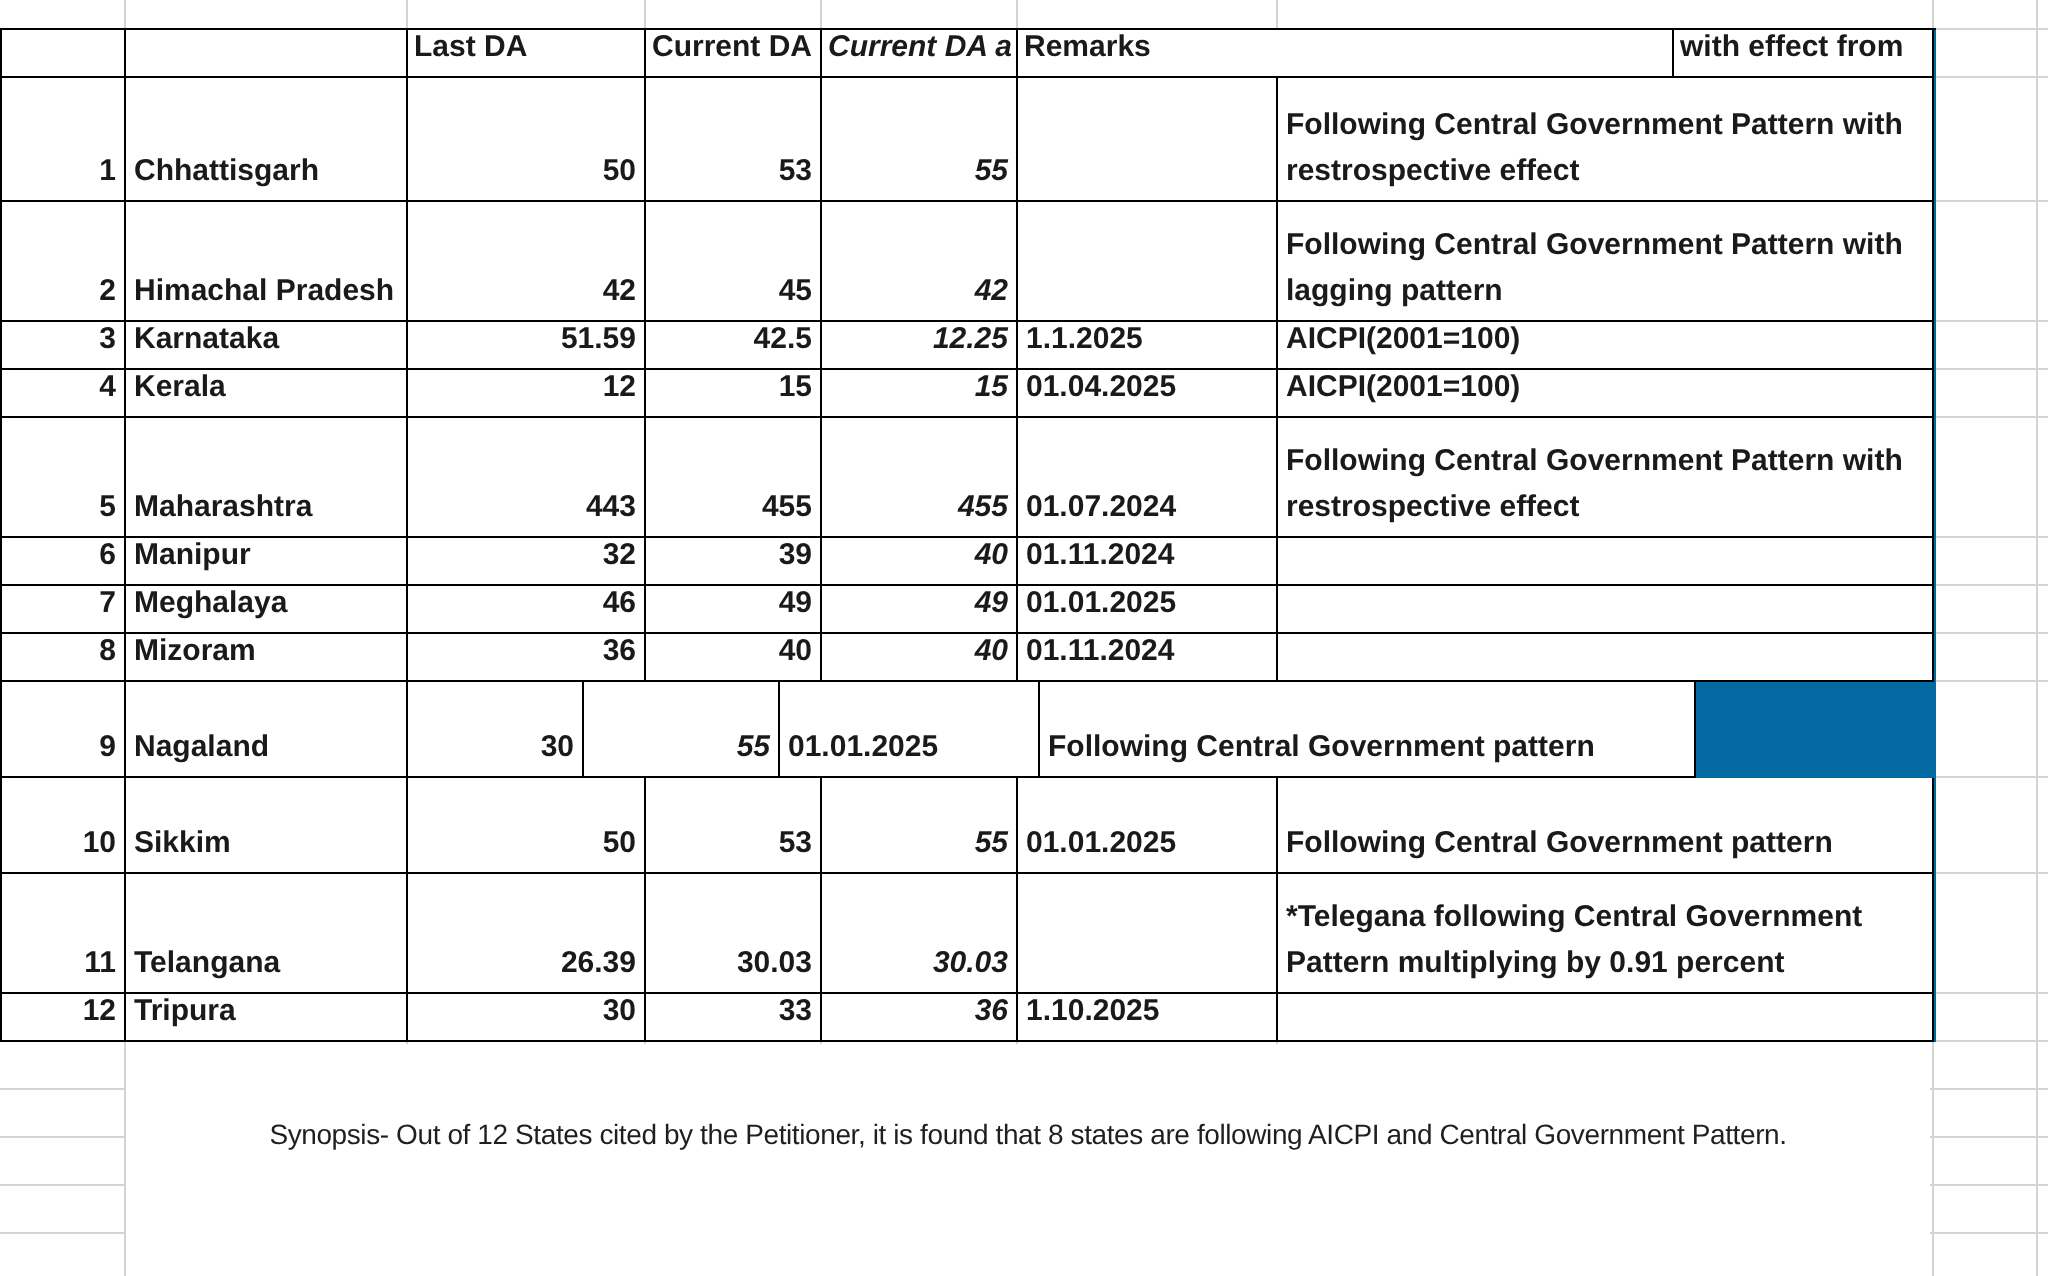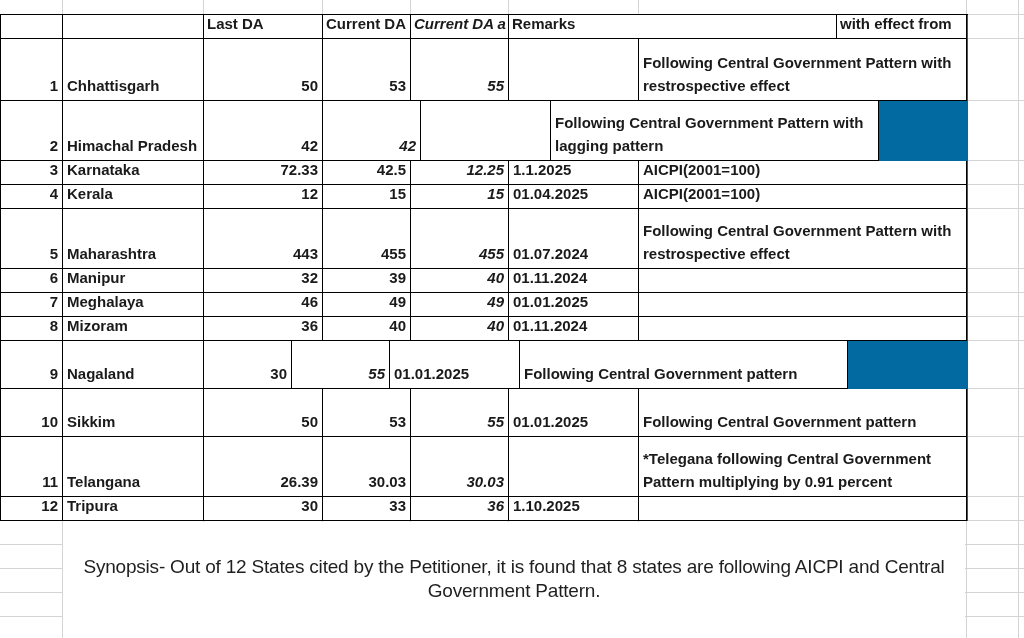--- a/index.html
+++ b/index.html
@@ -47,21 +47,21 @@
   
   .synopsis{
     position:absolute;left:63px;top:522px;width:902px;height:116px;
     background:#ffffff;
     display:flex;justify-content:center;
     padding-top:33px;box-sizing:border-box;
   }
   .syn-text{
     max-width:908px;
     text-align:center;
-    font-size:19px;font-weight:400;
+    font-size:14px;font-weight:400;
     letter-spacing:-0.2px;
     line-height:24px;
     color:#1f1f1f;
   }
 </style>
 </head>
 <body>
 
 <div class="canvas">
 
@@ -111,28 +111,29 @@
           <div class="cell col-c num">50</div>
           <div class="cell col-d num">53</div>
           <div class="cell col-e num">55</div>
           <div class="cell col-f text"></div>
           <div class="cell col-g text">Following Central Government Pattern with restrospective effect</div>
         </div>
         <div class="trow" style="height: 60px;">
           <div class="cell col-a num">2</div>
           <div class="cell col-b text">Himachal Pradesh</div>
           <div class="cell col-c num">42</div>
+          <div class="cell col-d num">45</div>
           <div class="cell col-e num">42</div>
           <div class="cell col-f text"></div>
           <div class="cell col-g text">Following Central Government Pattern with lagging pattern</div>
         </div>
         <div class="trow" style="height: 24px;">
           <div class="cell col-a num">3</div>
           <div class="cell col-b text">Karnataka</div>
-          <div class="cell col-c num">72.33</div>
+          <div class="cell col-c num">51.59</div>
           <div class="cell col-d num">42.5</div>
           <div class="cell col-e num">12.25</div>
           <div class="cell col-f text">1.1.2025</div>
           <div class="cell col-g text">AICPI(2001=100)</div>
         </div>
         <div class="trow" style="height: 24px;">
           <div class="cell col-a num">4</div>
           <div class="cell col-b text">Kerala</div>
           <div class="cell col-c num">12</div>
           <div class="cell col-d num">15</div>

